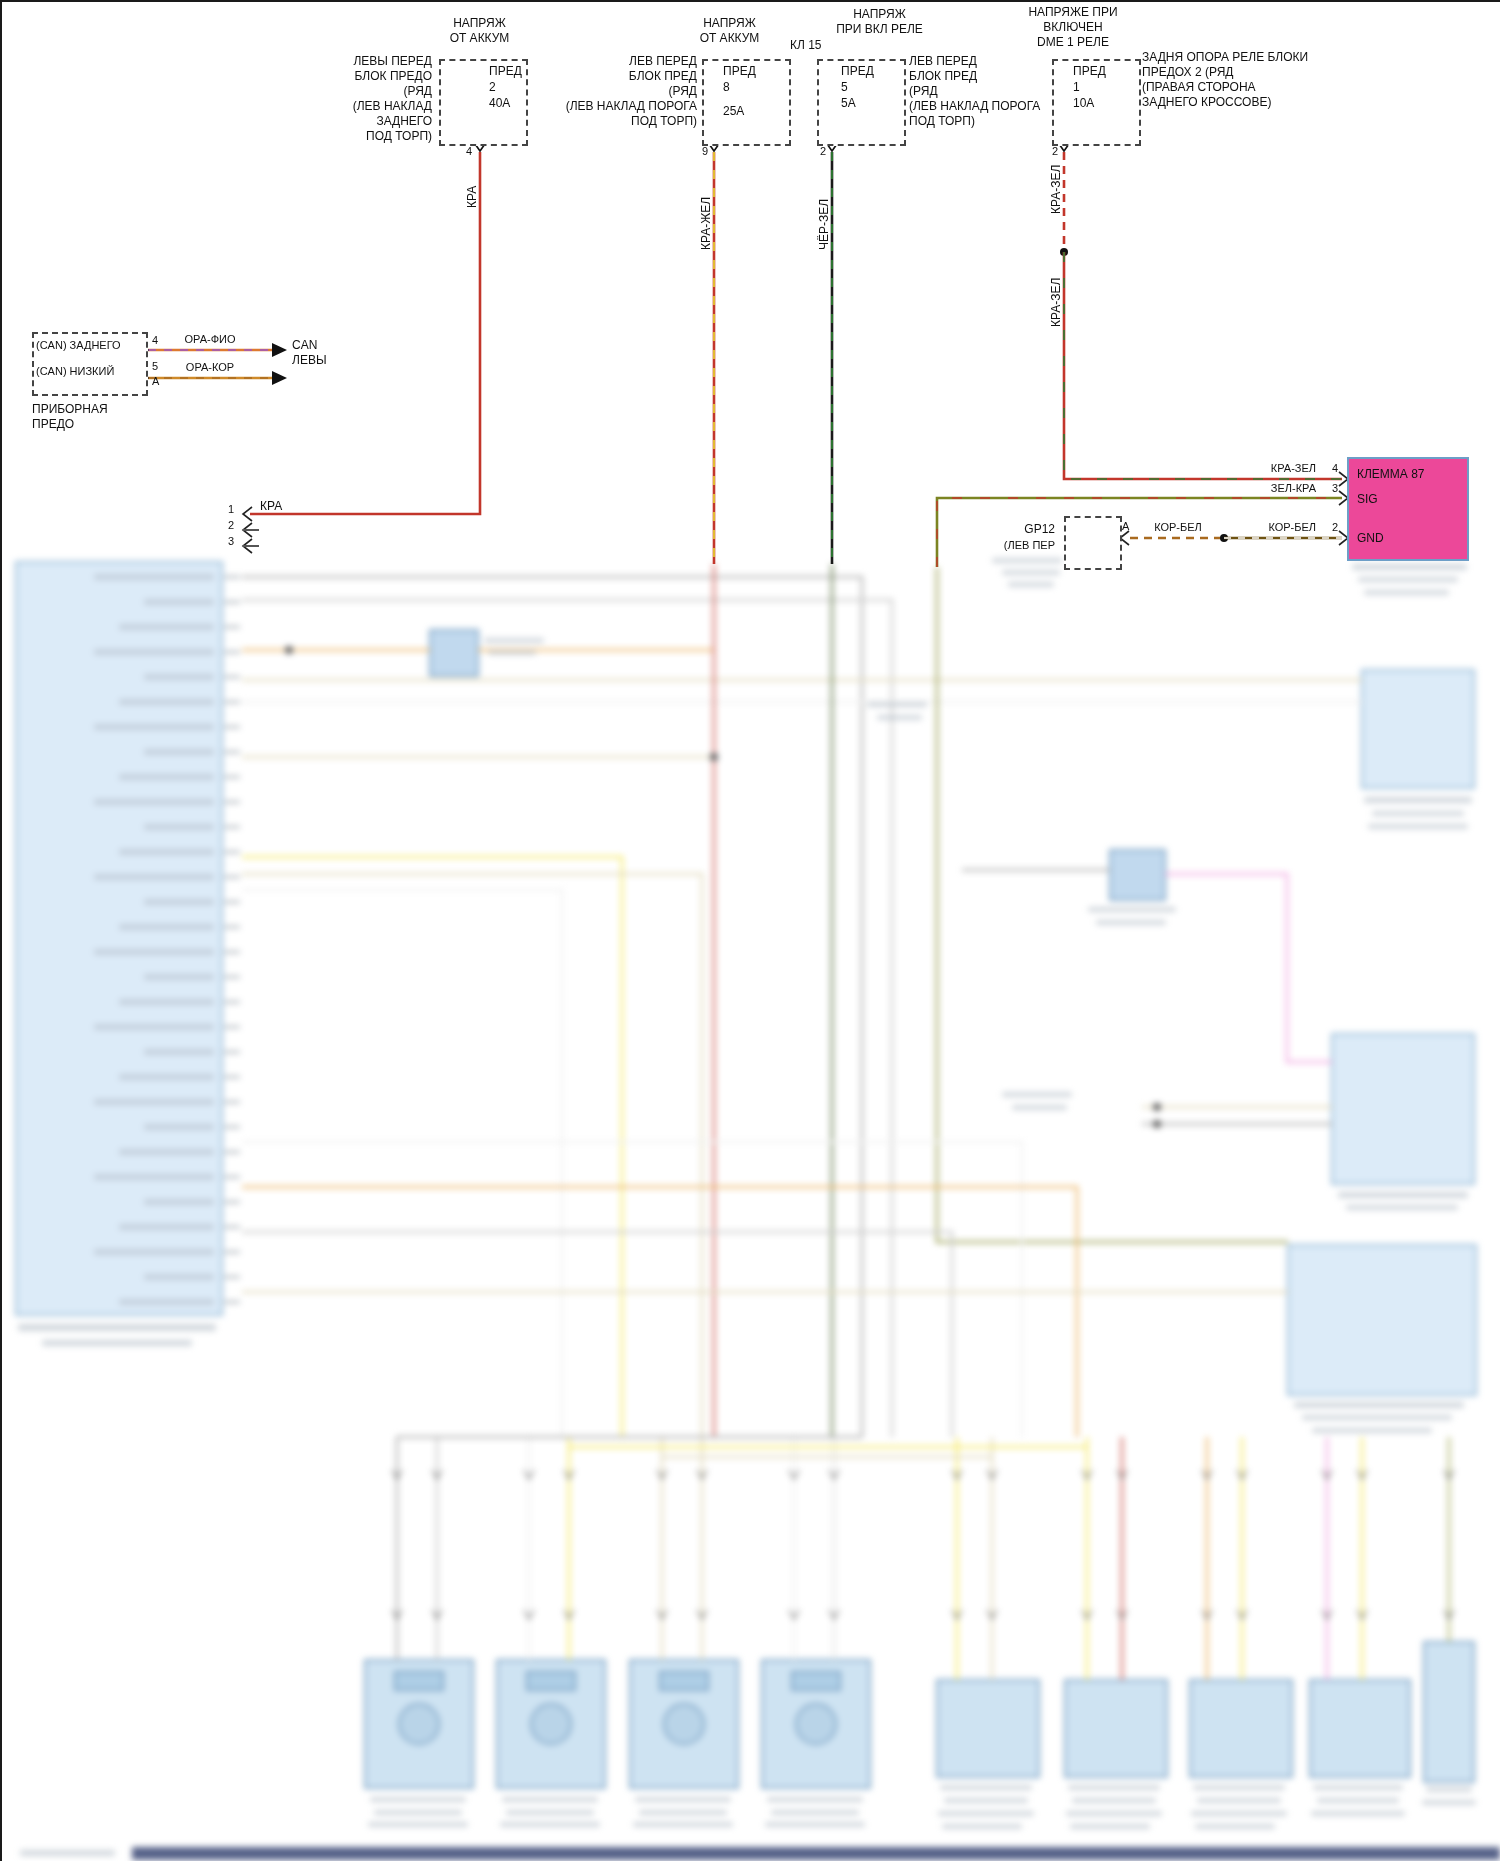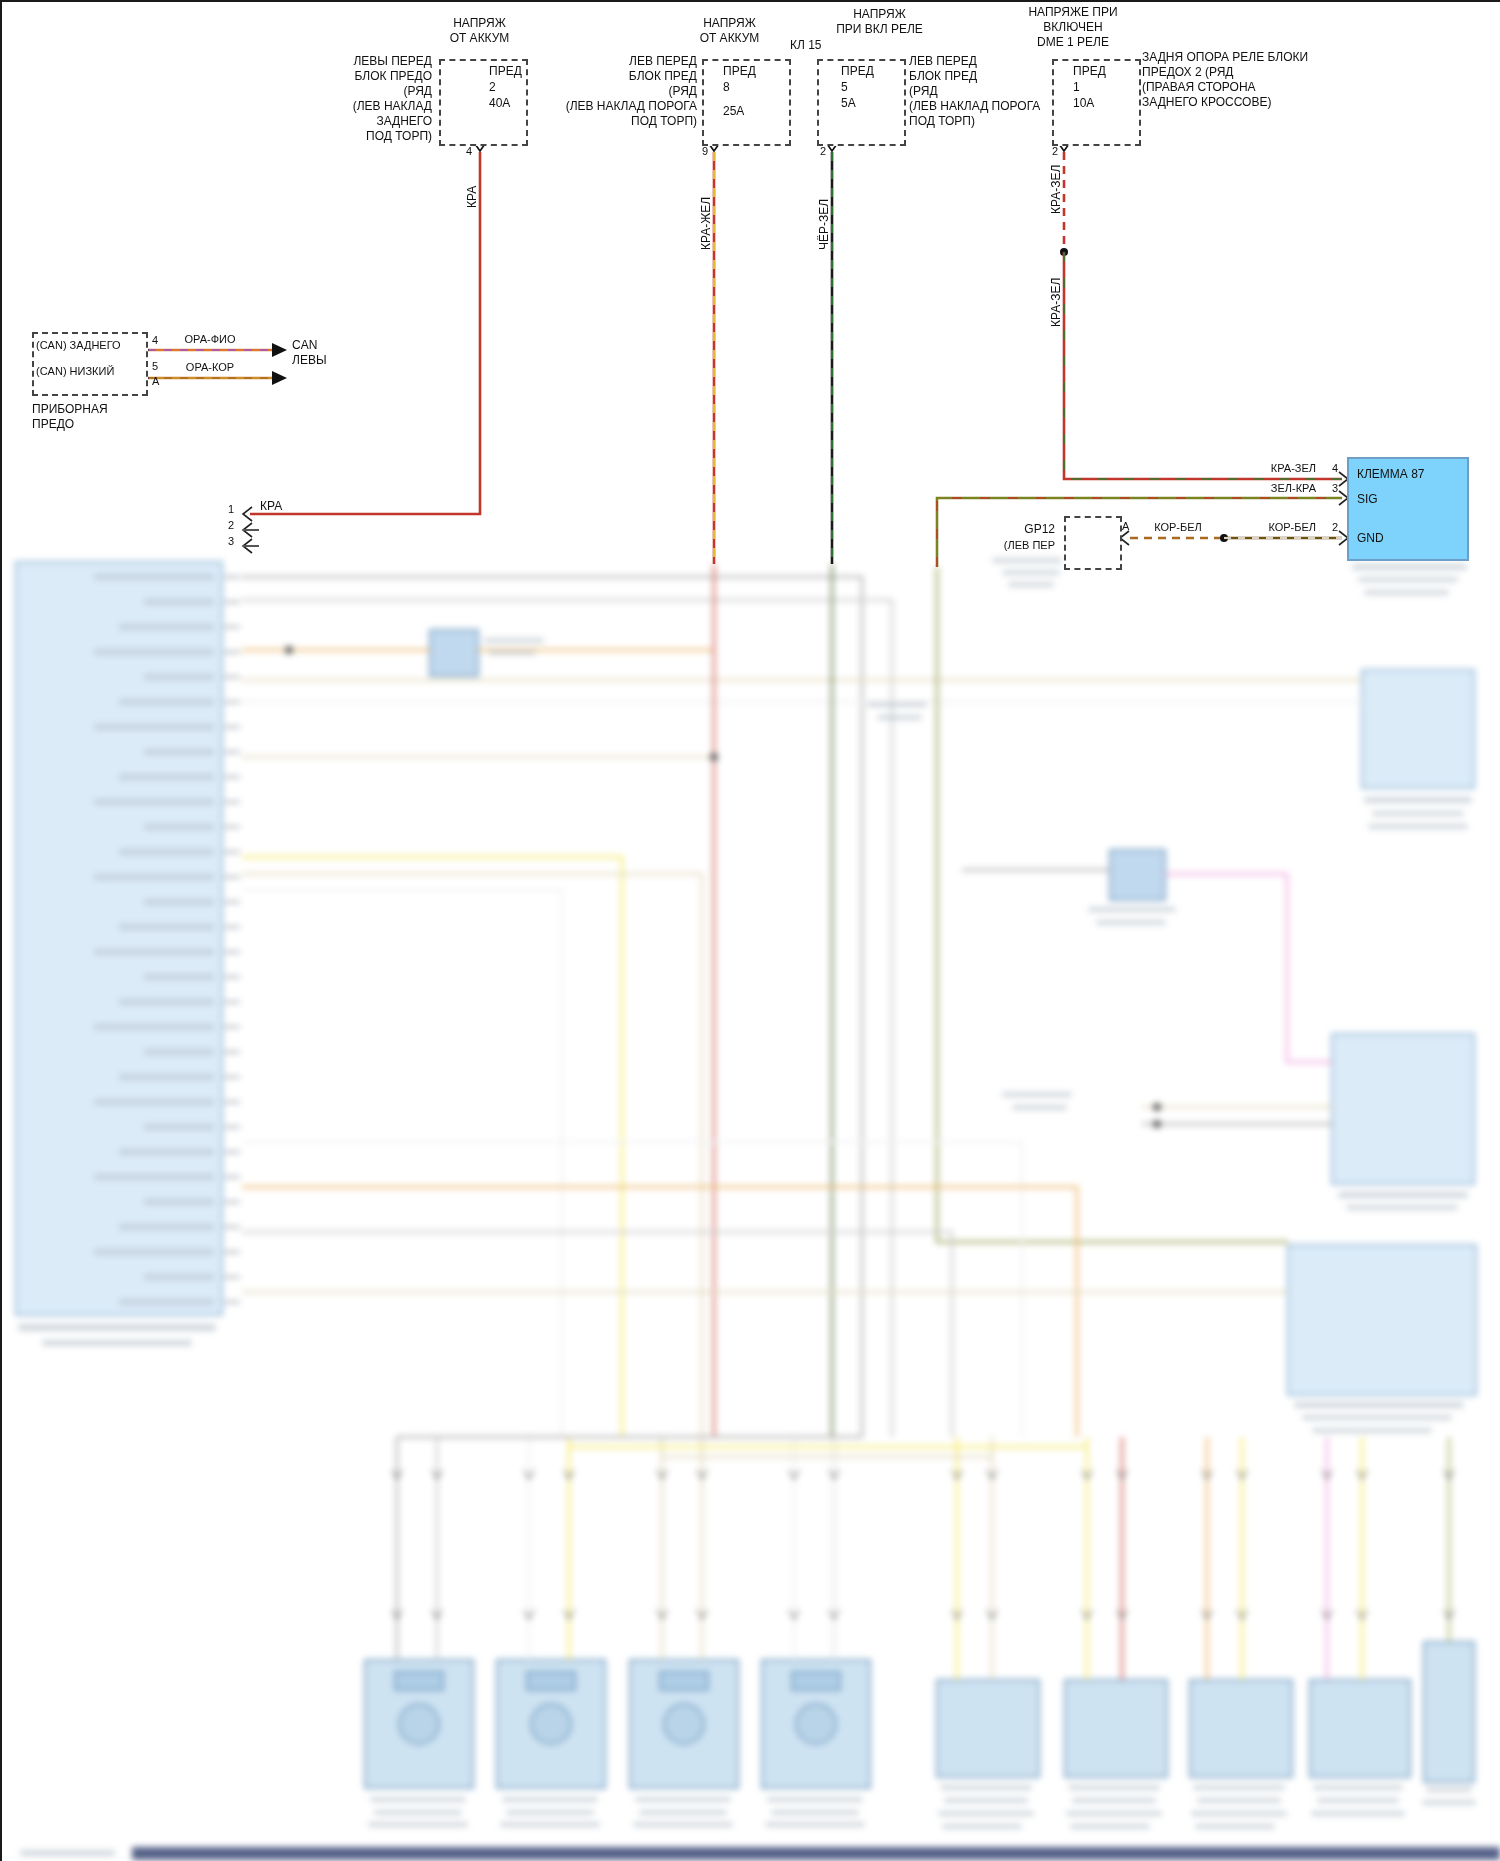--- a/index.html
+++ b/index.html
@@ -5,21 +5,21 @@
   html,body{margin:0;padding:0;background:#dcdcdc;}
   .page{position:relative;width:1500px;height:1861px;background:#fff;border:2px solid #1a1a1a;
         font-family:"Liberation Sans",sans-serif;color:#111;overflow:hidden;}
   .abs{position:absolute;font-size:12px;line-height:1.25;}
   .ml{white-space:pre-line;}
   .tc{text-align:center;}
   .tr{text-align:right;}
   .sm{font-size:11px;}
   .vlabel{position:absolute;font-size:12px;transform:rotate(-90deg);transform-origin:left top;white-space:nowrap;}
   .dashedbox{position:absolute;border:2px dashed #444;background:#fff;}
-  .block{position:absolute;background:#7dd3fc;border:2px solid #6d9ec7;}
+  .block{position:absolute;background:#ec4899;border:2px solid #6d9ec7;}
   svg.overlay{position:absolute;left:0;top:0;}
   .blur{position:absolute;left:0;top:0;width:1500px;height:1861px;filter:blur(3px);}
   .veil{position:absolute;left:0;top:470px;width:1500px;height:1391px;background:rgba(255,255,255,.28);}
 </style>
 </head>
 <body>
 
 <div class="page">
 
   <div class="blur">

